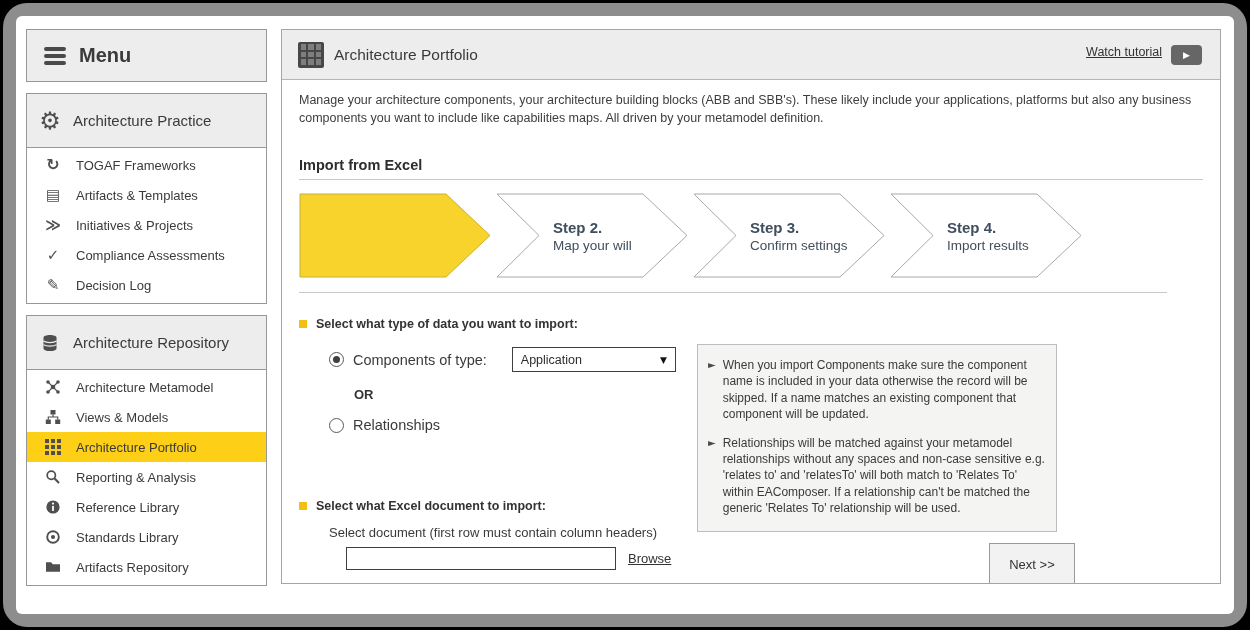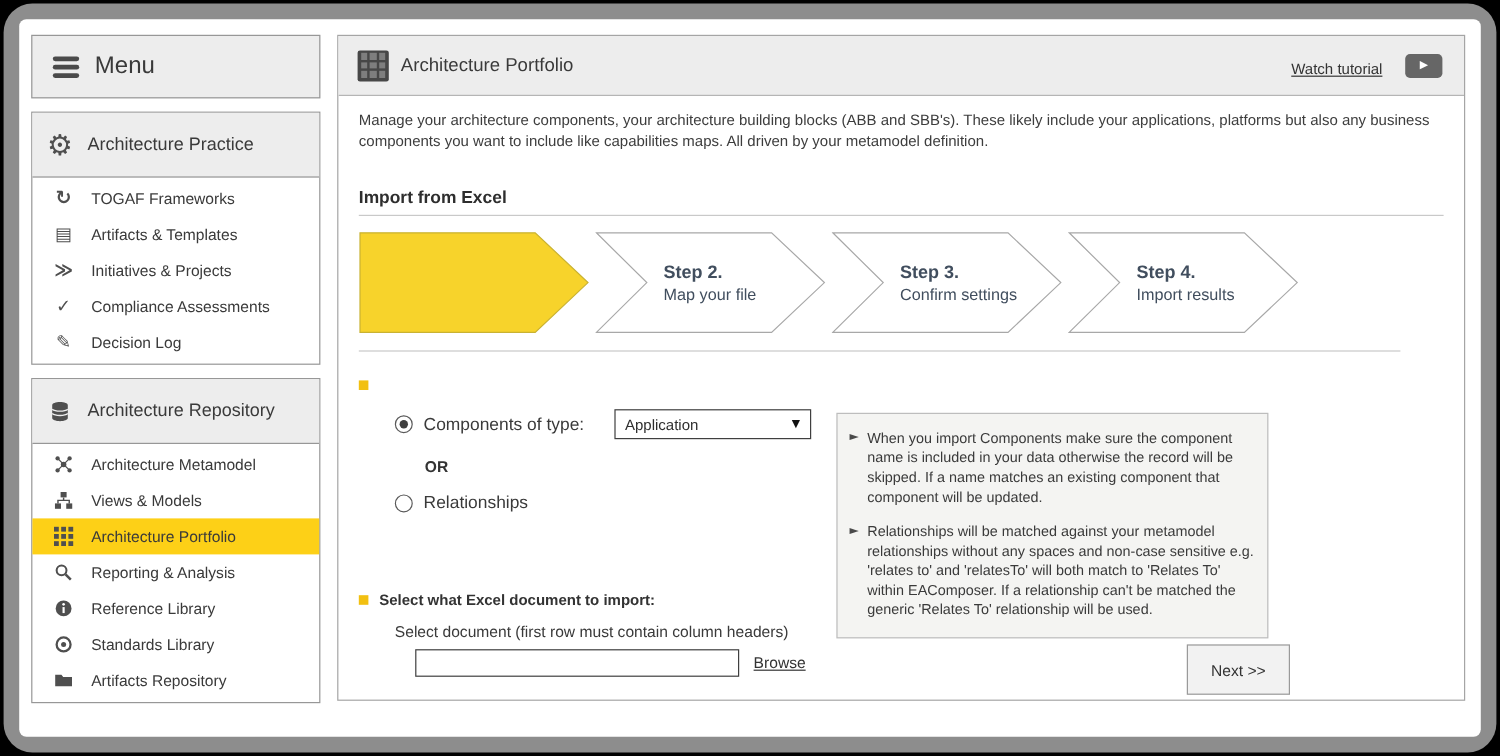--- a/index.html
+++ b/index.html
@@ -24,21 +24,21 @@
 
   
   .sidebar { position:absolute; left:10px; top:13px; width:241px; }
   .menu-box {
     height:53px; border:1px solid #979797; background:#ededed;
     display:flex; align-items:center; padding-left:17px; gap:13px;
     margin-bottom:11px; cursor:pointer;
   }
   .hamburger { display:flex; flex-direction:column; gap:3px; }
   .hamburger span { width:22px; height:4px; background:#4a4a4a; border-radius:2px; }
-  .menu-label { font-size:20px; color:#3a3a3a; }
+  .menu-label { font-size:20px; color:#3a3a3a;font-weight:bold; }
 
   .nav-section { border:1px solid #979797; background:#fff; margin-bottom:11px; }
   .nav-header {
     height:54px; background:#ededed; border-bottom:1px solid #979797;
     display:flex; align-items:center; gap:13px; padding-left:13px;
     font-size:15px; color:#3a3a3a; cursor:pointer;
   }
   .nav-items { padding:2px 0 3px 0; }
   .nav-item {
     height:30px; display:flex; align-items:center; gap:13px;
@@ -60,21 +60,21 @@
     height:50px; background:#ededed; border-bottom:1px solid #b5b5b5;
     display:flex; align-items:center; padding:0 18px 0 16px;
   }
   .grid-big {
     width:26px; height:26px; background:#474747; border-radius:2px;
     display:grid; grid-template-columns:repeat(3,1fr); grid-template-rows:repeat(3,1fr);
     gap:2px; padding:2.5px; margin-right:10px;
   }
   .grid-big span { background:#7e7e7e; }
   .main-title { font-size:15.5px; color:#3a3a3a; }
-  .header-right { margin-left:auto; display:flex; align-items:flex-end; gap:19px; }
+  .header-right { margin-left:auto; display:flex; align-items:flex-start; gap:9px; }
   .tutorial-link { font-size:12.5px; color:#333; text-decoration:underline; cursor:pointer; }
   .play-btn {
     width:31px; height:20px; background:#666; border-radius:4px;
     display:flex; align-items:center; justify-content:center; cursor:pointer;
   }
   .play-btn span { color:#fff; font-size:9px; font-family:"DejaVu Sans", sans-serif; }
 
   .main-content { padding:11px 17px 0 17px; position:relative; }
   .description { font-size:12.5px; color:#3d3d3d; line-height:1.45; max-width:925px; }
   .excel-heading { font-size:14.5px; font-weight:bold; color:#2e2e2e; margin-top:30px; }
@@ -326,21 +326,21 @@
             <svg width="192" height="85">
               <polygon points="1,1 147,1 191,42.5 147,84 1,84" fill="#f7d32b" stroke="#c9b232" stroke-width="1"></polygon>
             </svg>
           </div>
           <div class="step">
             <svg width="192" height="85">
               <polygon points="1,1 147,1 191,42.5 147,84 1,84 43,42.5" fill="#ffffff" stroke="#a8a8a8" stroke-width="1"></polygon>
             </svg>
             <div class="step-text">
               <div class="step-name">Step 2.</div>
-              <div class="step-sub">Map your file</div>
+              <div class="step-sub">Map your will</div>
             </div>
           </div>
           <div class="step">
             <svg width="192" height="85">
               <polygon points="1,1 147,1 191,42.5 147,84 1,84 43,42.5" fill="#ffffff" stroke="#a8a8a8" stroke-width="1"></polygon>
             </svg>
             <div class="step-text">
               <div class="step-name">Step 3.</div>
               <div class="step-sub">Confirm settings</div>
             </div>
@@ -354,20 +354,21 @@
               <div class="step-sub">Import results</div>
             </div>
           </div>
         </div>
         <hr class="steps-rule">
 
         <div class="import-area">
 
           <div class="section-title">
             <span class="bullet"></span>
+            <span>Select what type of data you want to import:</span>
           </div>
 
           <div class="controls">
             <div class="radio-row">
               <span class="radio checked">
                   <span class="dot"></span>
                 </span>
               <span class="radio-label">Components of type:</span>
               <span class="select-box">
                 <span class="sel-val">Application</span>

